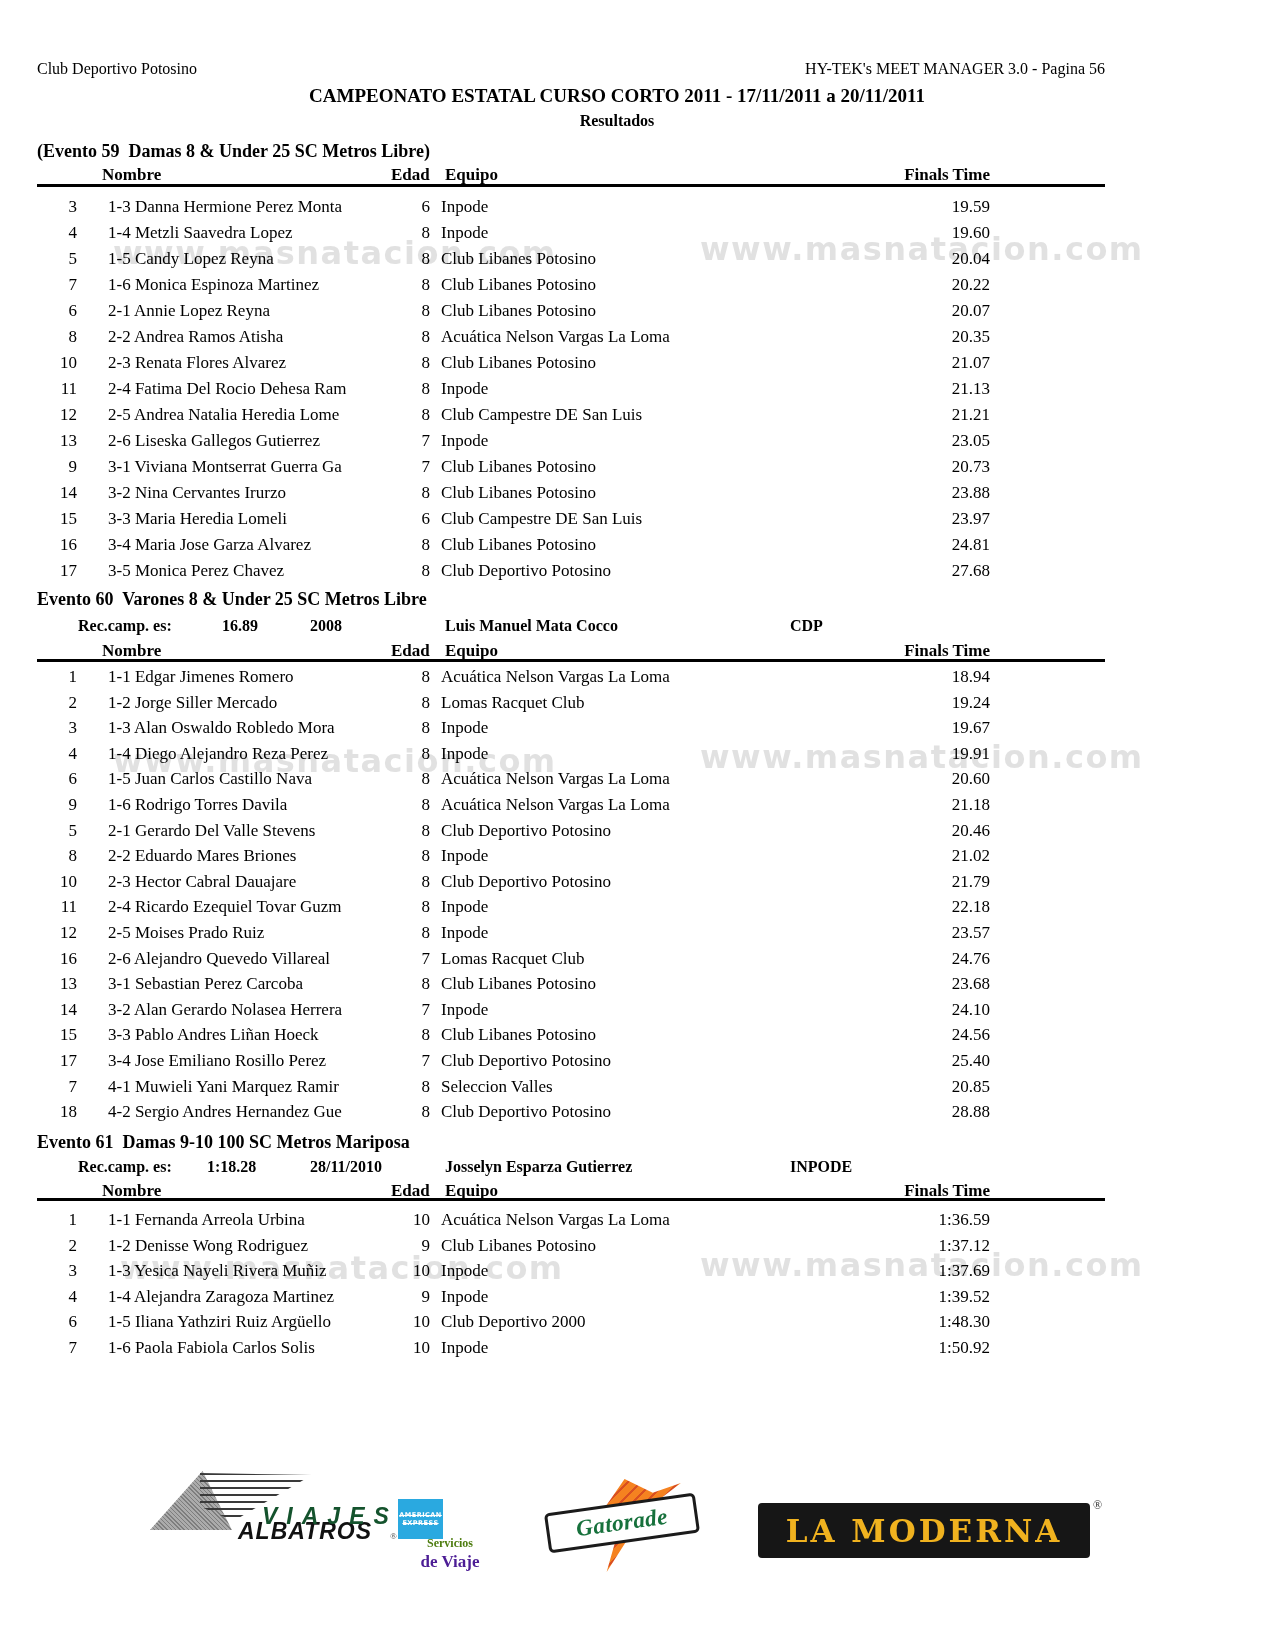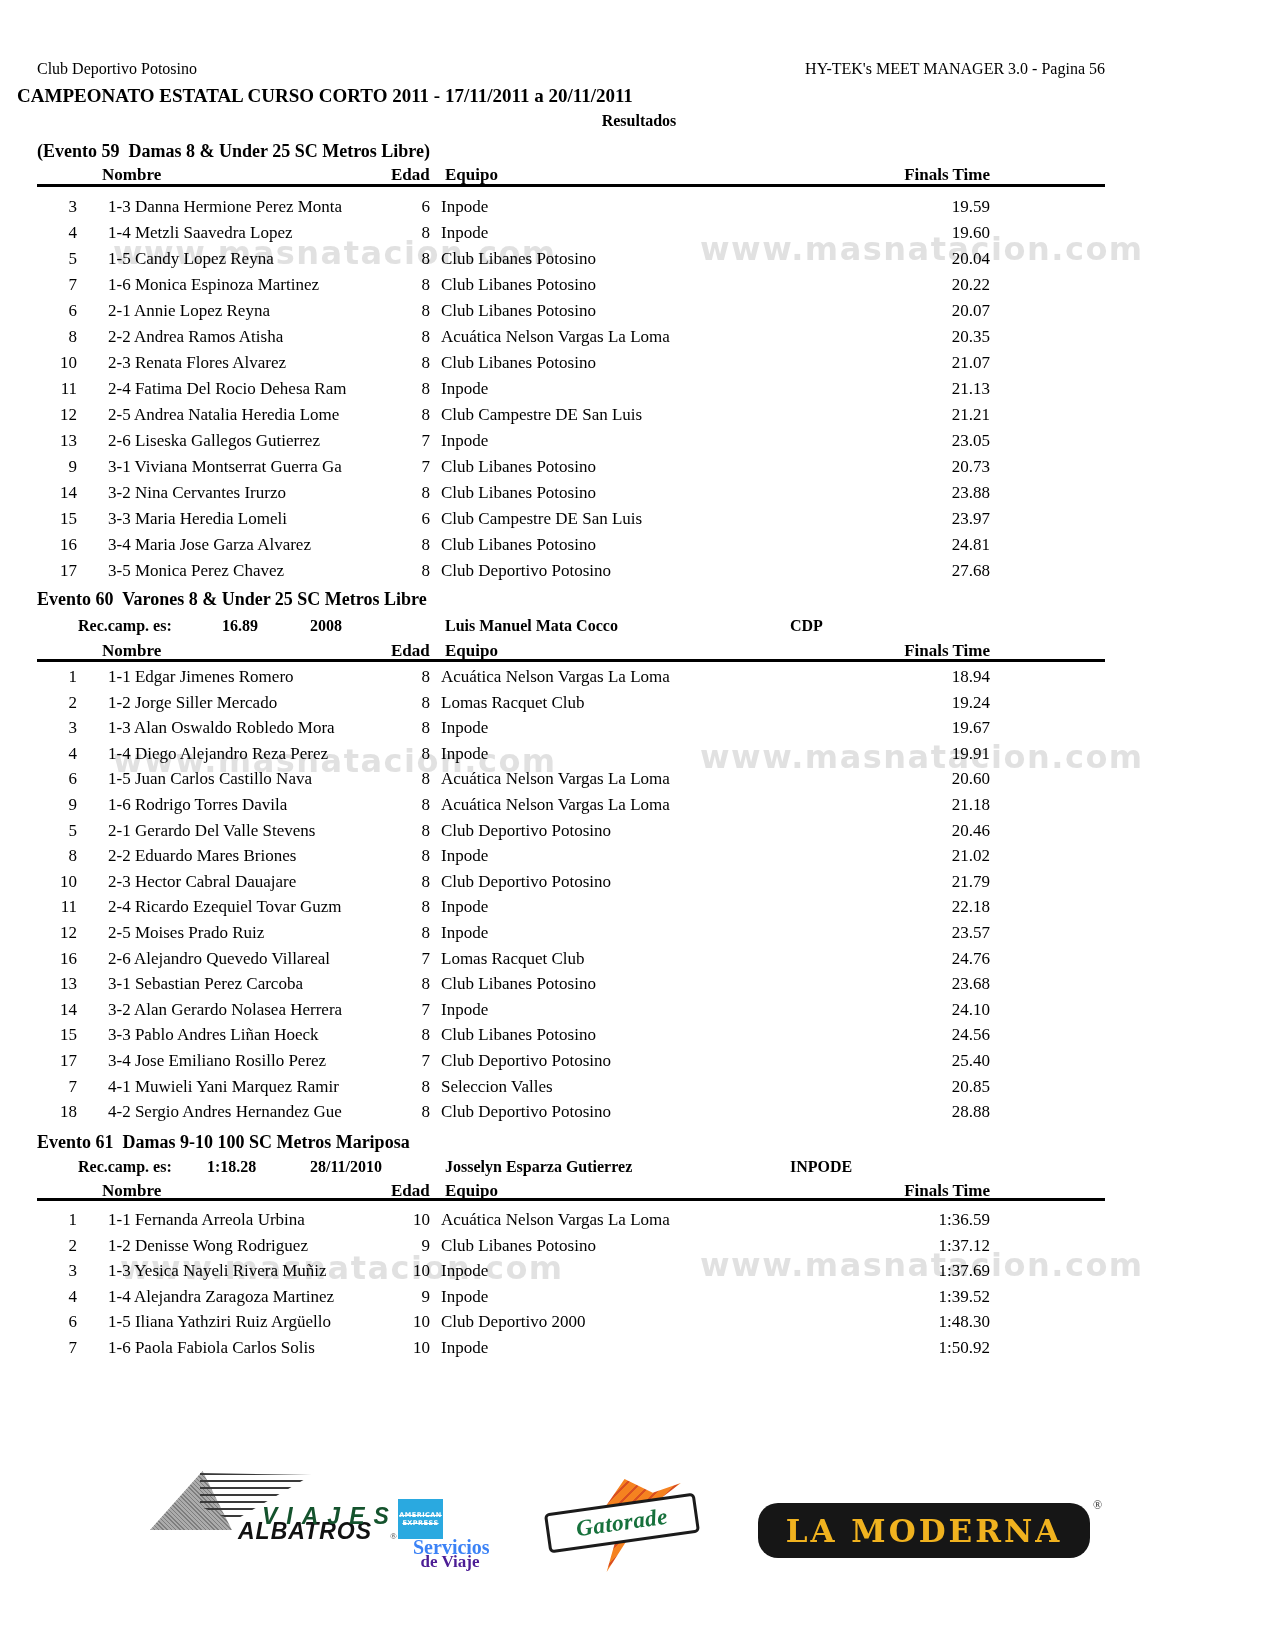--- a/index.html
+++ b/index.html
@@ -5,22 +5,22 @@
   html,body{margin:0;padding:0;background:#888;}
   .page{
     position:relative;width:1275px;height:1650px;margin:0 auto;
     background:#ffffff;color:#000;overflow:hidden;
     font-family:"Liberation Serif", serif;
   }
   .abs{position:absolute;}
   
   .hdr-left{left:37px;top:60px;font-size:16px;}
   .hdr-right{left:641px;top:60px;width:464px;text-align:right;font-size:16px;}
-  .title{left:0;top:85px;width:1234px;font-size:19px;font-weight:bold;padding-left:17px;}
-  .subtitle{left:0;top:112px;width:1234px;text-align:center;font-size:16px;font-weight:bold;padding-left:22px;}
+  .title{left:0;top:85px;width:1234px;text-align:center;font-size:19px;font-weight:bold;}
+  .subtitle{left:0;top:112px;width:1234px;text-align:center;font-size:16px;font-weight:bold;}
   
   .wm{
     font-family:"DejaVu Sans", sans-serif;font-weight:bold;font-size:32px;
     letter-spacing:1.5px;color:rgba(120,120,120,0.22);white-space:nowrap;
   }
   
   .ev-heading{left:37px;font-size:18px;font-weight:bold;white-space:pre;text-align:right;}
   .rec-line{left:0;width:1275px;height:22px;font-size:16px;font-weight:bold;}
   .rec-line > div{position:absolute;top:0;white-space:pre;}
   .r-label{left:78px;}
@@ -51,33 +51,33 @@
   .alb-t1{left:238px;top:1478px;font-family:"Liberation Sans",sans-serif;
     font-size:23px;font-weight:bold;font-style:italic;letter-spacing:1px;color:#111;margin-top:40px;}
   .alb-t2{left:262px;top:1503px;font-family:"Liberation Sans",sans-serif;
     font-size:23px;font-weight:bold;font-style:italic;letter-spacing:9px;color:#14532d;}
   .amex-box{left:398px;top:1499px;width:45px;height:40px;background:#2aa9e0;
     display:flex;flex-direction:column;align-items:center;justify-content:center;}
   .amex-box span{display:block;font-family:"DejaVu Sans",sans-serif;font-size:6.5px;
     font-weight:bold;color:#fff;letter-spacing:0.5px;line-height:8px;
     text-decoration:line-through;}
   .amex-reg{left:390px;top:1531px;font-size:9px;color:#444;}
-  .amex-cap1{left:413px;top:1536px;width:74px;text-align:center;font-size:20px;font-weight:bold;color:#3b82f6;}
+  .amex-cap1{left:413px;top:1536px;width:74px;text-align:center;font-size:12px;font-weight:bold;color:#4d7c0f;}
   .amex-cap2{left:413px;top:1552px;width:74px;text-align:center;font-size:17px;font-weight:bold;color:#4c1d95;}
   .gatorade{left:540px;top:1477px;width:160px;height:100px;}
   .bolt{position:absolute;left:18px;top:0;width:128px;height:98px;
     background:repeating-linear-gradient(135deg,#f58220 0 7px,#d94f21 7px 9px);
     clip-path:polygon(52% 2%,74% 16%,96% 6%,72% 30%,94% 27%,60% 52%,38% 97%,46% 60%,30% 62%,45% 36%,33% 38%);
     z-index:0;}
   .banner{position:absolute;left:6px;top:26px;width:146px;height:34px;
     background:#fff;border:3px solid #1b1b1b;border-radius:5px;
     transform:rotate(-8deg);z-index:1;display:flex;align-items:center;justify-content:center;}
   .gat-text{font-size:23px;font-weight:bold;font-style:italic;color:#17713c;letter-spacing:0.5px;}
   .lamoderna{left:758px;top:1503px;width:332px;height:55px;background:#161616;
-    border-radius:20px;display:flex;align-items:center;justify-content:center;}
+    border-radius:4px;display:flex;align-items:center;justify-content:center;}
   .lm-text{font-family:"DejaVu Serif",serif;font-size:31px;font-weight:bold;
     color:#f0b21f;letter-spacing:3px;white-space:nowrap;}
   .lm-reg{left:1093px;top:1498px;font-size:12px;color:#333;}
 </style>
 </head>
 <body>
 
 <div class="page">
 
   <div class="abs hdr-left">Club Deportivo Potosino</div>

